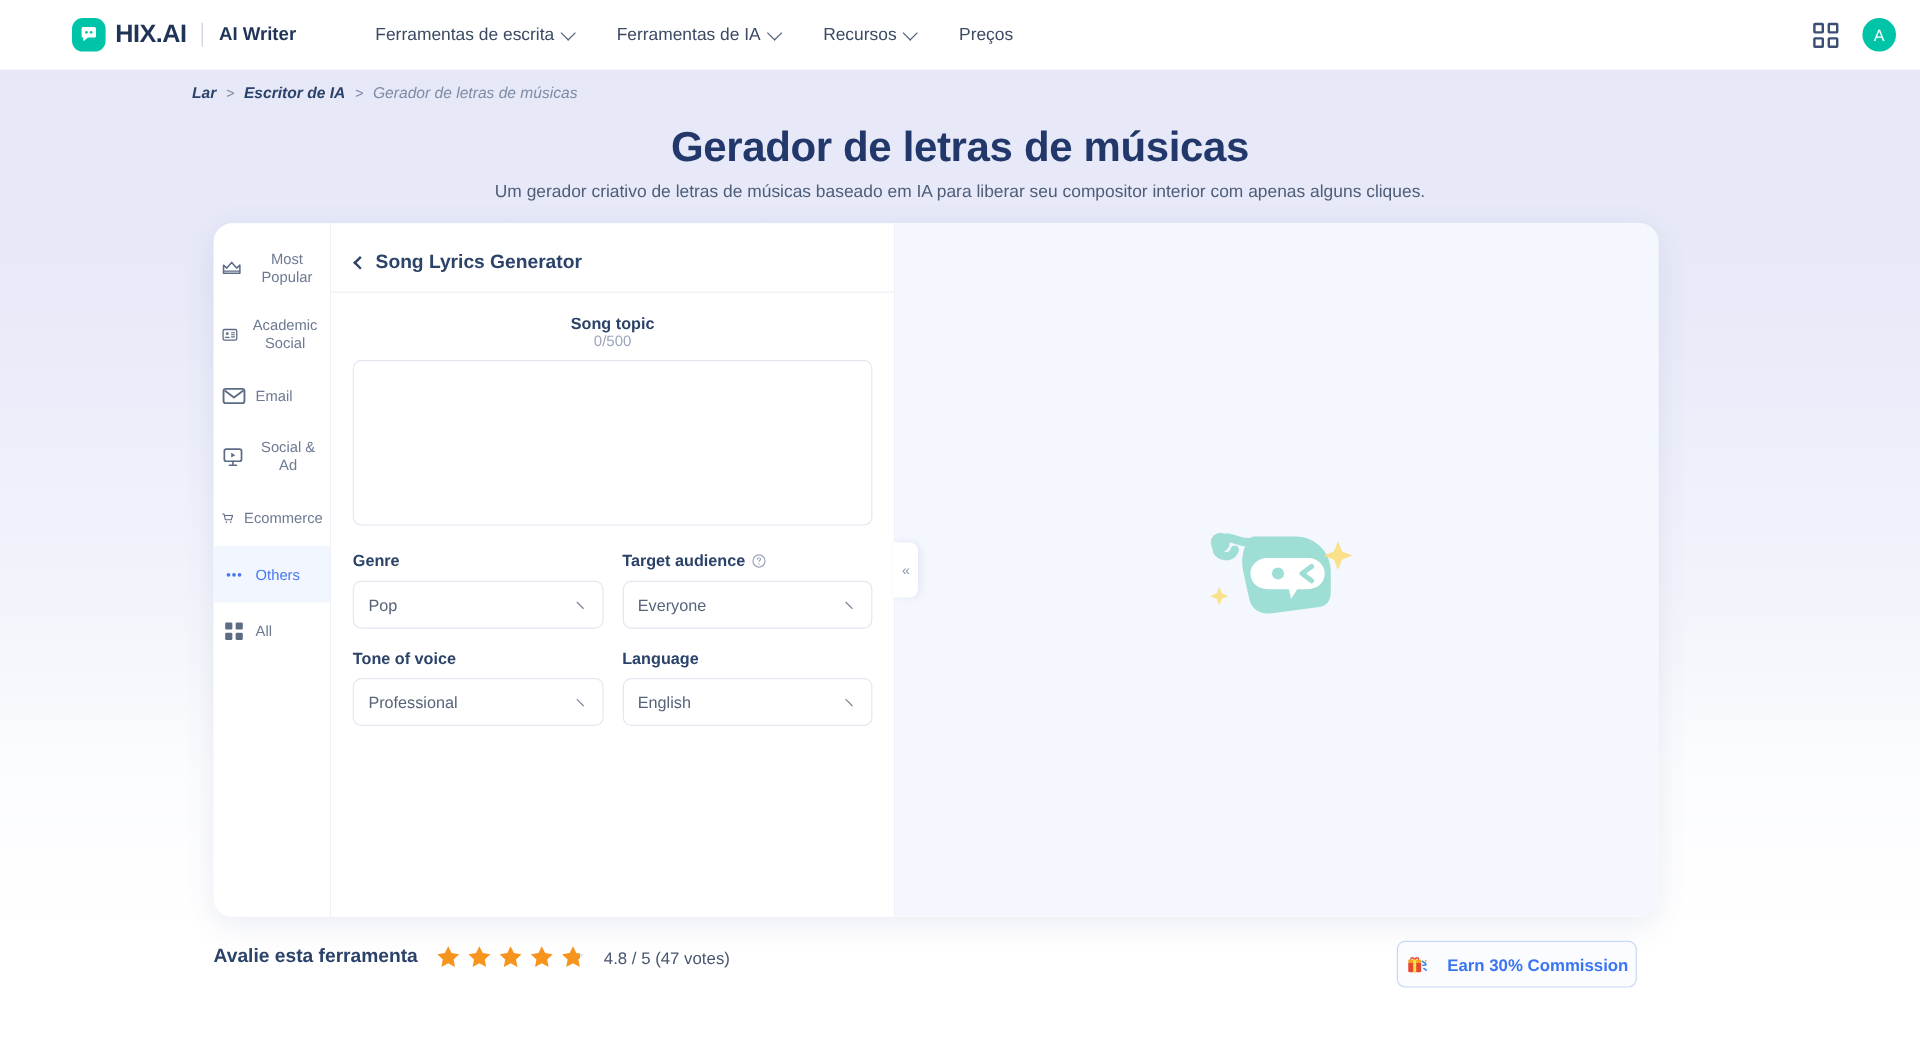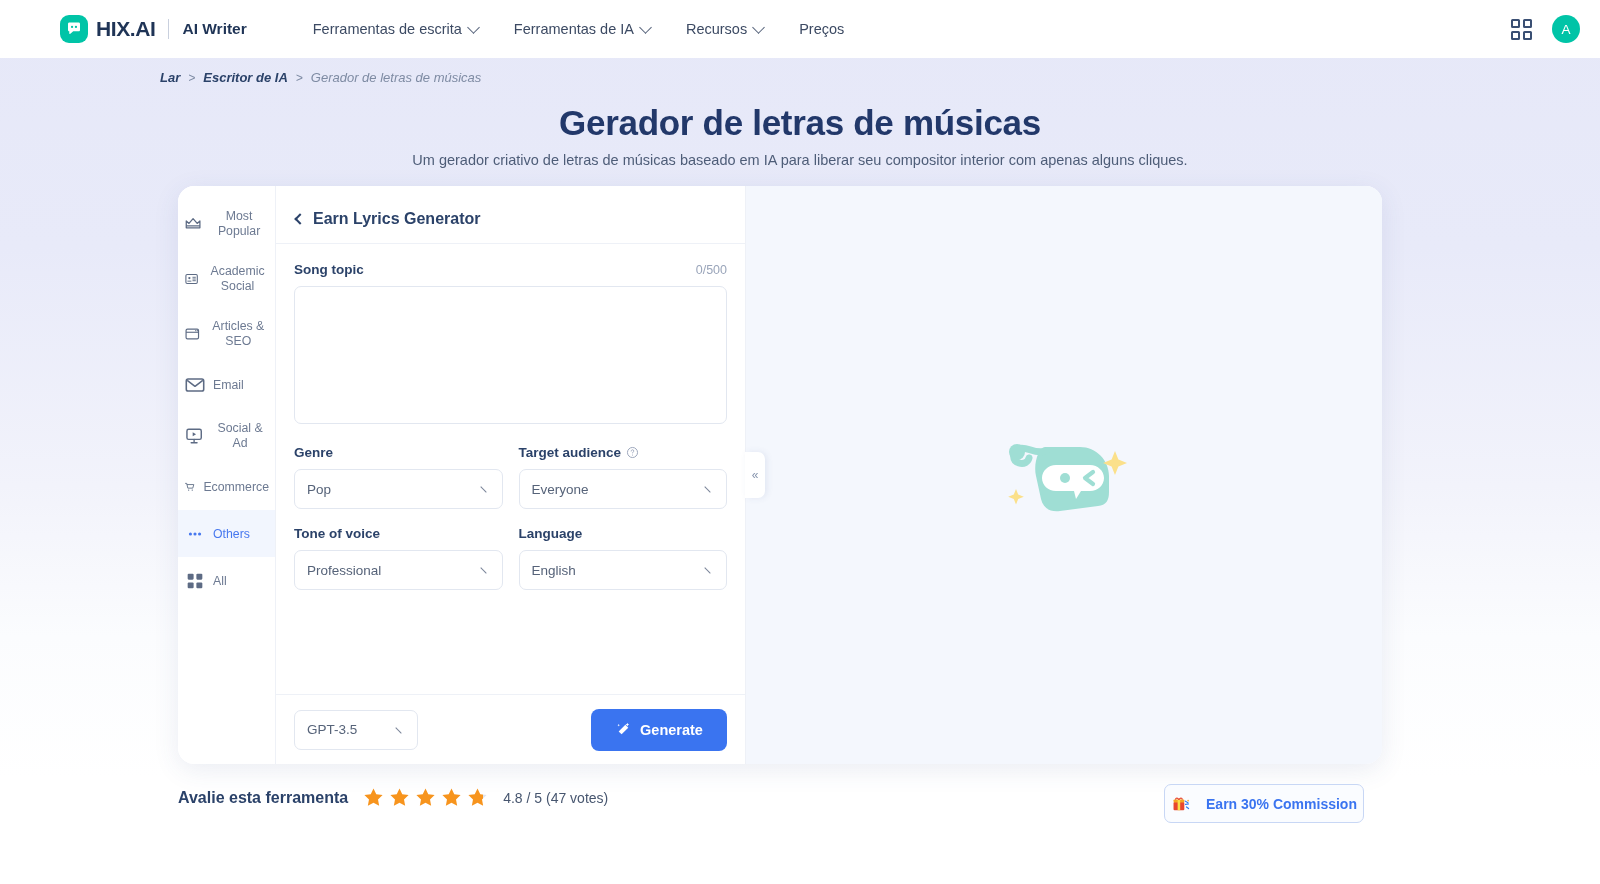--- a/index.html
+++ b/index.html
@@ -124,21 +124,21 @@
     padding: 0 18px; border-bottom: 1px solid #eef1f7; margin: 8px 0 0 0;
   }
   .back-chev {
     width: 8px; height: 8px;
     border-left: 2px solid #2b4269; border-bottom: 2px solid #2b4269;
     transform: rotate(45deg); margin-left: 2px; cursor: pointer;
   }
   .fp-title { font-size: 16px; font-weight: bold; color: #2b4269; }
   .fp-body { flex: 1; padding: 18px 18px 0 18px; overflow: hidden; }
 
-  .row-lbl { display: flex; align-items: center; justify-content: space-between; margin-bottom: 9px; }
+  .row-lbl { display: flex; align-items: center; justify-content: space-between; margin-bottom: 9px; flex-direction: column; }
   .lbl { font-size: 13.5px; font-weight: bold; color: #2b4269; display: flex; align-items: center; gap: 5px; }
   .counter { font-size: 12.5px; color: #9aa5ba; }
   .info-ic { width: 13px; height: 13px; display: inline-block; }
 
   .txtarea {
     width: 100%; height: 138px;
     border: 1px solid #e2e7f0; border-radius: 7px;
     background: #fff; resize: none; outline: none;
     font-family: "Liberation Sans", sans-serif; font-size: 13.5px;
     color: #2b4269; padding: 11px 12px;
@@ -283,29 +283,20 @@
 
       <div class="side-item">
         <svg class="side-ic" viewBox="0 0 24 24" fill="none">
           <rect x="3" y="5" width="18" height="14" rx="2" stroke="#5d6b84" stroke-width="1.7"></rect>
           <circle cx="8.5" cy="10.5" r="1.8" fill="#5d6b84"></circle>
           <path d="M6 15.4h5M14 9.3h4M14 12h4M14 14.7h4" stroke="#5d6b84" stroke-width="1.5" stroke-linecap="round"></path>
         </svg>
         <div class="s-label">Academic Social</div>
       </div>
 
-      <div class="side-item">
-        <svg class="side-ic" viewBox="0 0 24 24" fill="none">
-          <rect x="3" y="5" width="18" height="14" rx="2" stroke="#5d6b84" stroke-width="1.7"></rect>
-          <path d="M3 9.5h18" stroke="#5d6b84" stroke-width="1.6"></path>
-          <circle cx="17" cy="7.3" r="0.9" fill="#5d6b84"></circle>
-          <circle cx="19.4" cy="7.3" r="0.9" fill="#5d6b84"></circle>
-        </svg>
-        <div class="s-label">Articles &amp; SEO</div>
-      </div>
 
       <div class="side-item">
         <svg class="side-ic" viewBox="0 0 24 24" fill="none">
           <rect x="2.5" y="5.5" width="19" height="13" rx="2" stroke="#5d6b84" stroke-width="1.7"></rect>
           <path d="M3.5 7l8.5 6.4L20.5 7" stroke="#5d6b84" stroke-width="1.7" stroke-linejoin="round"></path>
         </svg>
         <div class="s-label">Email</div>
       </div>
 
       <div class="side-item">
@@ -342,21 +333,21 @@
           <rect x="4" y="13.5" width="6.5" height="6.5" rx="1.2" fill="#5d6b84"></rect>
           <rect x="13.5" y="13.5" width="6.5" height="6.5" rx="1.2" fill="#5d6b84"></rect>
         </svg>
         <div class="s-label">All</div>
       </div>
     </div>
 
     <div class="form-panel">
       <div class="fp-head">
         <span class="back-chev"></span>
-        <span class="fp-title">Earn Lyrics Generator</span>
+        <span class="fp-title">Song Lyrics Generator</span>
       </div>
 
       <div class="fp-body">
         <div class="row-lbl">
           <span class="lbl">Song topic</span>
           <span class="counter">0/500</span>
         </div>
         <textarea class="txtarea" placeholder="" style=""></textarea>
 
         <div class="grid2">
@@ -402,34 +393,20 @@
               <span>Language</span>
             </div>
             <div class="sel">
               <span class="sv">English</span>
               <span class="sel-chev"></span>
             </div>
           </div>
         </div>
       </div>
 
-      <div class="fp-foot">
-        <div class="model-sel">
-          <span class="sv">GPT-3.5</span>
-          <span class="sel-chev"></span>
-        </div>
-        <button class="gen-btn">
-          <svg width="17" height="17" viewBox="0 0 24 24" fill="none">
-            <path d="M14.6 5.3l4.1 4.1L9.3 18.8 5.2 14.7z" fill="#ffffff"></path>
-            <path d="M17.4 2.5l.75 1.85 1.85.75-1.85.75-.75 1.85-.75-1.85-1.85-.75 1.85-.75z" fill="#ffffff"></path>
-            <path d="M5.2 4.2l.5 1.25 1.25.5-1.25.5-.5 1.25-.5-1.25-1.25-.5 1.25-.5z" fill="#ffffff"></path>
-          </svg>
-          <span>Generate</span>
-        </button>
-      </div>
     </div>
 
     <div class="out-panel">
       <div class="collapse-handle">«</div>
       <svg width="128" height="104" viewBox="0 0 128 104" fill="none">
         <path d="M45 24 h35 c16 0 29 13 29 29 v16 c0 9-3 13-11 14 l-38 5 c-10 1.4-17-3-19-12 l-5-23 c-3-13 3-29 9-29z" fill="#9fded4"></path>
         <path d="M46 28 C34 32 26 22 18 26 c-6 3-6 12 1 14 5 1.6 9-1 10-5" stroke="#9fded4" stroke-width="7" stroke-linecap="round" fill="none"></path>
         <circle cx="17" cy="29" r="8" fill="#9fded4"></circle>
         <path d="M56 42 h34 c8 0 14 6 14 13 s-6 13-14 13 h-9 l-5 8 -2-8 h-18 c-8 0-14-6-14-13 s6-13 14-13z" fill="#ffffff"></path>
         <circle cx="65" cy="55" r="5" fill="#9fded4"></circle>

